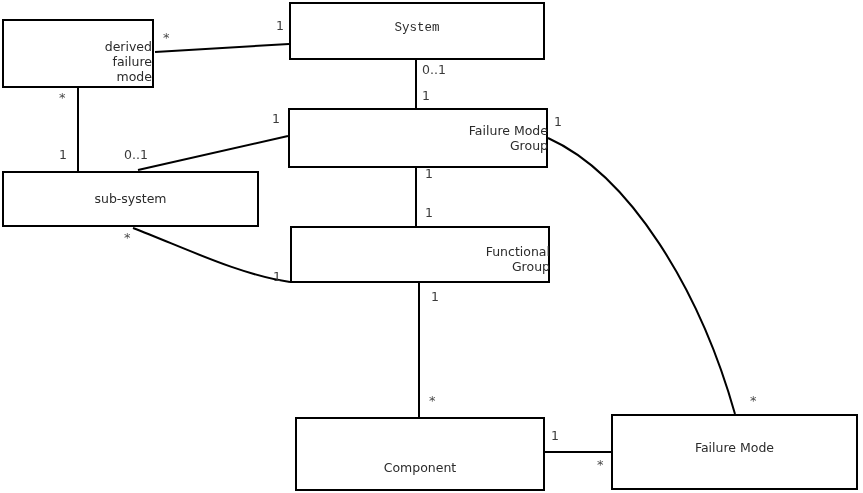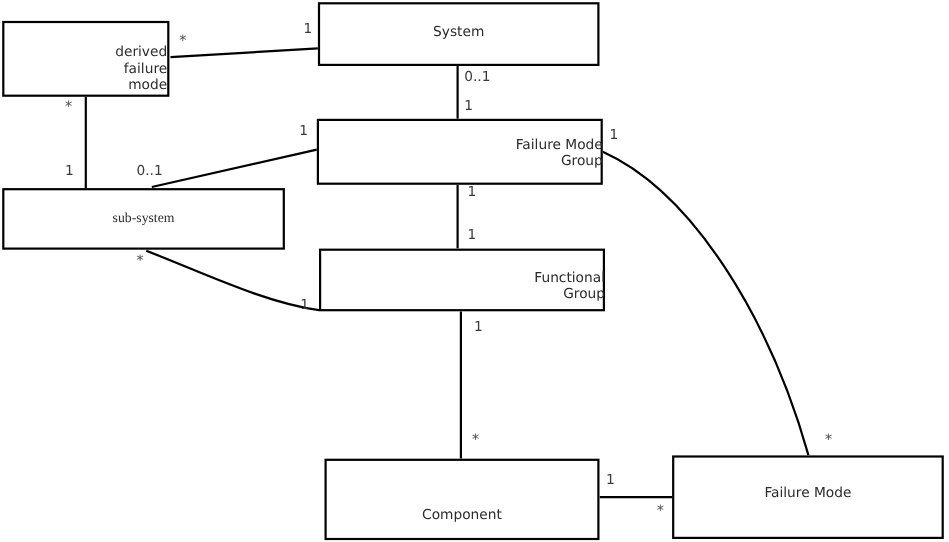--- a/index.html
+++ b/index.html
@@ -78,28 +78,28 @@
 
     <path d="M 548 138 C 630 175, 700 290, 735 414" fill="none" stroke="#000000" stroke-width="2"></path>
   </svg>
 
   <div class="uml-box" style="left:2px; top:19px; width:152px; height:69px;"></div>
   <div class="uml-box-label" style="left:78px; top:39px; width:74px;">derived
 failure
 mode</div>
 
   <div class="uml-box" style="left:289px; top:2px; width:256px; height:58px;"></div>
-  <div class="uml-box-label" style="left:289px; top:21px; width:256px; text-align:center;">System</div>
+  <div class="uml-box-label" style="left:289px; top:21px; width:256px; text-align:center;font-family:Liberation Mono, monospace;">System</div>
 
   <div class="uml-box" style="left:288px; top:108px; width:260px; height:60px;"></div>
   <div class="uml-box-label" style="left:418px; top:123px; width:130px;">Failure Mode
 Group</div>
 
   <div class="uml-box" style="left:2px; top:171px; width:257px; height:56px;"></div>
-  <div class="uml-box-label" style="left:2px; top:191px; width:257px; text-align:center;font-family:Liberation Serif, serif;">sub-system</div>
+  <div class="uml-box-label" style="left:2px; top:191px; width:257px; text-align:center;">sub-system</div>
 
   <div class="uml-box" style="left:290px; top:226px; width:260px; height:57px;"></div>
   <div class="uml-box-label" style="left:420px; top:244px; width:130px;">Functional
 Group</div>
 
   <div class="uml-box" style="left:295px; top:417px; width:250px; height:74px;"></div>
   <div class="uml-box-label" style="left:295px; top:460px; width:250px; text-align:center;">Component</div>
 
   <div class="uml-box" style="left:611px; top:414px; width:247px; height:76px;"></div>
   <div class="uml-box-label" style="left:611px; top:440px; width:247px; text-align:center;">Failure Mode</div>

